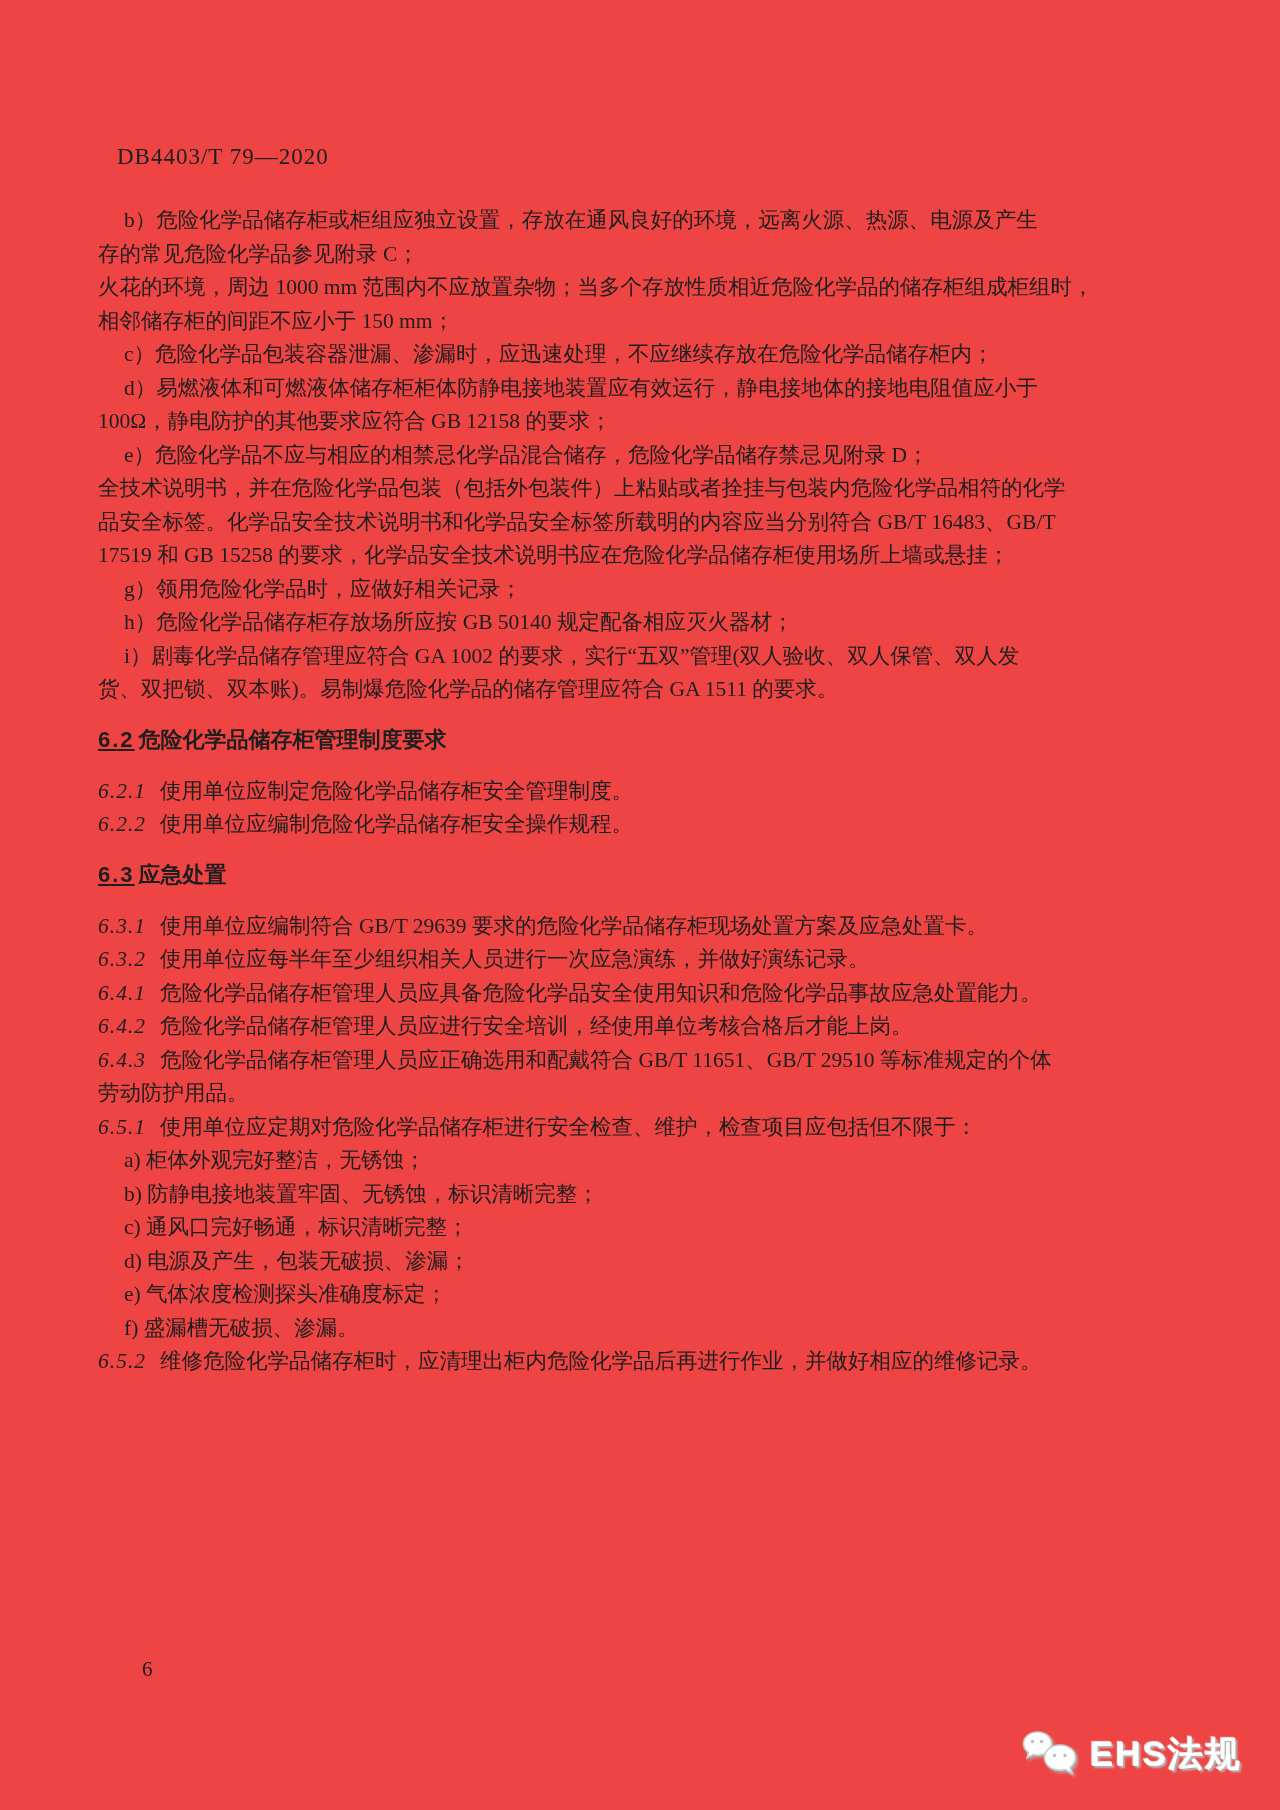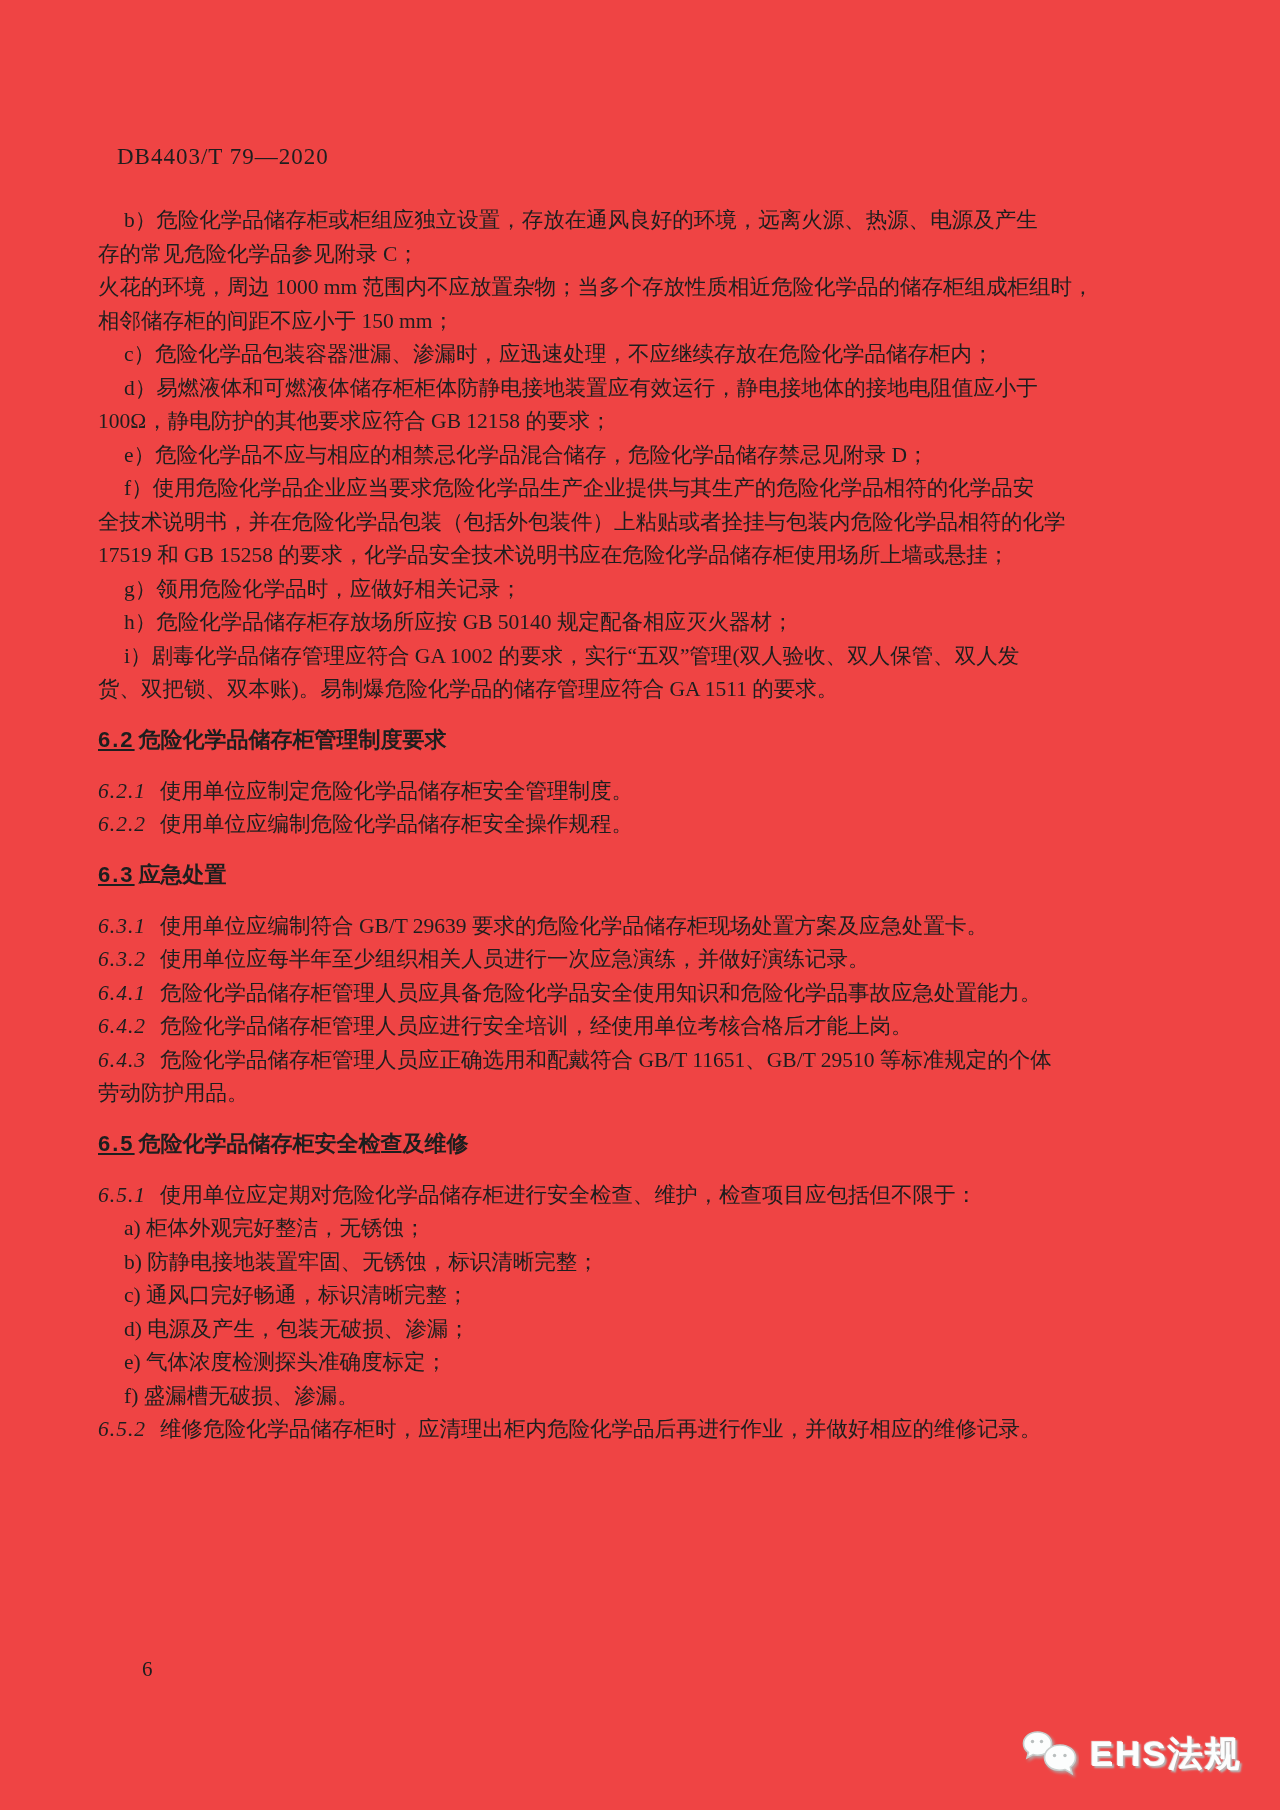--- a/index.html
+++ b/index.html
@@ -67,38 +67,37 @@
 
   <div class="content" id="content">
       <div class="line ind">b）危险化学品储存柜或柜组应独立设置，存放在通风良好的环境，远离火源、热源、电源及产生</div>
       <div class="line">存的常见危险化学品参见附录 C；</div>
       <div class="line">火花的环境，周边 1000 mm 范围内不应放置杂物；当多个存放性质相近危险化学品的储存柜组成柜组时，</div>
       <div class="line">相邻储存柜的间距不应小于 150 mm；</div>
       <div class="line ind">c）危险化学品包装容器泄漏、渗漏时，应迅速处理，不应继续存放在危险化学品储存柜内；</div>
       <div class="line ind">d）易燃液体和可燃液体储存柜柜体防静电接地装置应有效运行，静电接地体的接地电阻值应小于</div>
       <div class="line">100Ω，静电防护的其他要求应符合 GB 12158 的要求；</div>
       <div class="line ind">e）危险化学品不应与相应的相禁忌化学品混合储存，危险化学品储存禁忌见附录 D；</div>
-      <div class="line ind">f）使用危险化学品企业应当要求危险化学品生产企业提供与其生产的危险化学品相符的化学品安</div>
       <div class="line">全技术说明书，并在危险化学品包装（包括外包装件）上粘贴或者拴挂与包装内危险化学品相符的化学</div>
+      <div class="line">品安全标签。化学品安全技术说明书和化学品安全标签所载明的内容应当分别符合 GB/T 16483、GB/T</div>
       <div class="line">17519 和 GB 15258 的要求，化学品安全技术说明书应在危险化学品储存柜使用场所上墙或悬挂；</div>
       <div class="line ind">g）领用危险化学品时，应做好相关记录；</div>
       <div class="line ind">h）危险化学品储存柜存放场所应按 GB 50140 规定配备相应灭火器材；</div>
       <div class="line ind">i）剧毒化学品储存管理应符合 GA 1002 的要求，实行“五双”管理(双人验收、双人保管、双人发</div>
       <div class="line">货、双把锁、双本账)。易制爆危险化学品的储存管理应符合 GA 1511 的要求。</div>
       <div class="heading"><span class="num">6.2</span><span>危险化学品储存柜管理制度要求</span></div>
       <div class="clause"><span class="num">6.2.1</span><span>使用单位应制定危险化学品储存柜安全管理制度。</span></div>
       <div class="clause"><span class="num">6.2.2</span><span>使用单位应编制危险化学品储存柜安全操作规程。</span></div>
       <div class="heading"><span class="num">6.3</span><span>应急处置</span></div>
       <div class="clause"><span class="num">6.3.1</span><span>使用单位应编制符合 GB/T 29639 要求的危险化学品储存柜现场处置方案及应急处置卡。</span></div>
       <div class="clause"><span class="num">6.3.2</span><span>使用单位应每半年至少组织相关人员进行一次应急演练，并做好演练记录。</span></div>
       <div class="clause"><span class="num">6.4.1</span><span>危险化学品储存柜管理人员应具备危险化学品安全使用知识和危险化学品事故应急处置能力。</span></div>
       <div class="clause"><span class="num">6.4.2</span><span>危险化学品储存柜管理人员应进行安全培训，经使用单位考核合格后才能上岗。</span></div>
       <div class="clause"><span class="num">6.4.3</span><span>危险化学品储存柜管理人员应正确选用和配戴符合 GB/T 11651、GB/T 29510 等标准规定的个体</span></div>
       <div class="line">劳动防护用品。</div>
-      <div class="heading"><span class="num">6.5</span><span>危险化学品储存柜安全检查及维修</span></div>
       <div class="clause"><span class="num">6.5.1</span><span>使用单位应定期对危险化学品储存柜进行安全检查、维护，检查项目应包括但不限于：</span></div>
       <div class="line ind">a) 柜体外观完好整洁，无锈蚀；</div>
       <div class="line ind">b) 防静电接地装置牢固、无锈蚀，标识清晰完整；</div>
       <div class="line ind">c) 通风口完好畅通，标识清晰完整；</div>
       <div class="line ind">d) 电源及产生，包装无破损、渗漏；</div>
       <div class="line ind">e) 气体浓度检测探头准确度标定；</div>
       <div class="line ind">f) 盛漏槽无破损、渗漏。</div>
       <div class="clause"><span class="num">6.5.2</span><span>维修危险化学品储存柜时，应清理出柜内危险化学品后再进行作业，并做好相应的维修记录。</span></div>
     </div>
 

